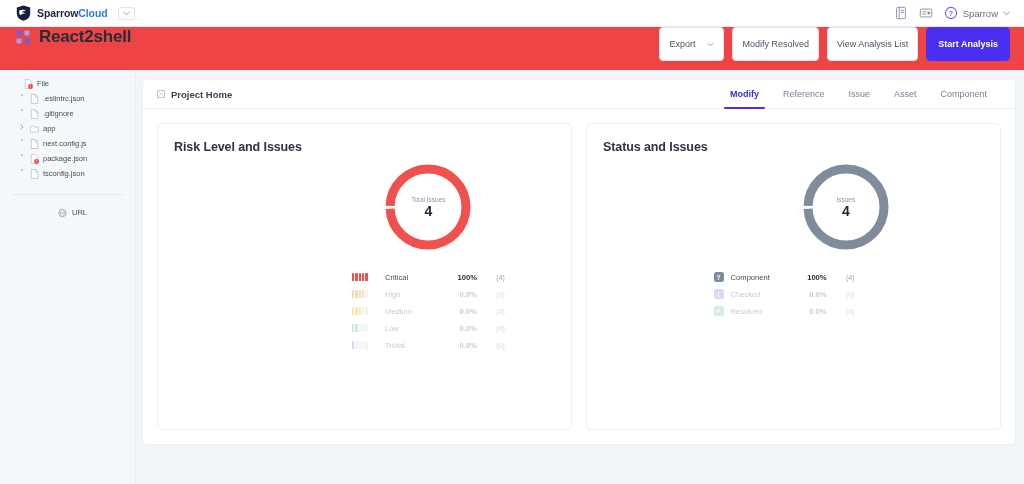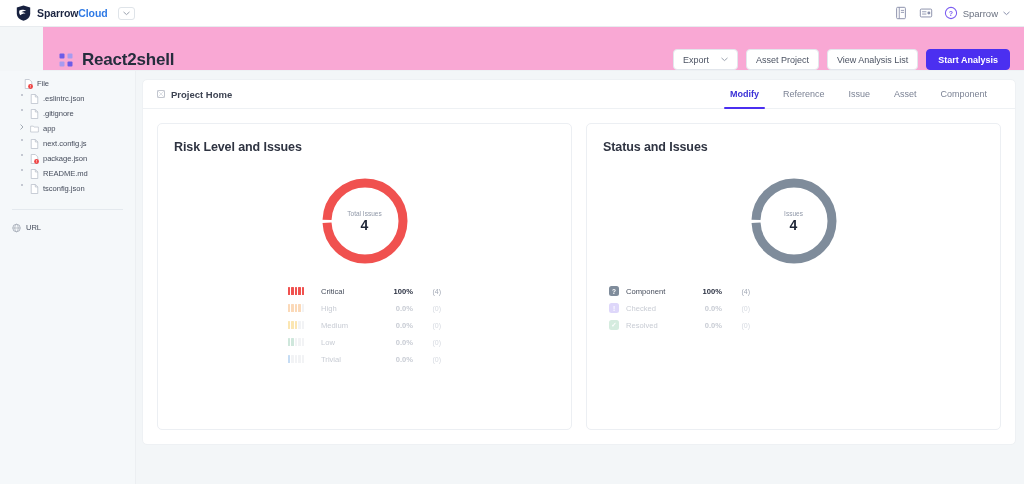--- a/index.html
+++ b/index.html
@@ -27,31 +27,30 @@
     display: flex; align-items: center; justify-content: center;
     margin-left: 4px; background: #fff;
   }
   .topbar-right { margin-left: auto; display: flex; align-items: center; gap: 11px; }
   .tb-icon { width: 14px; height: 14px; display: block; color: #8a90ab; }
   .user-wrap { display: flex; align-items: center; gap: 5px; }
   .user-name { font-size: 9.5px; color: #6a7180; }
 
   
   .titlerow {
-    height: 44px; background: #f9a8d4;
-    display: flex; align-items: flex-end; padding: 0 14px 0 16px;
+    height: 44px; background: #ef4444;
+    display: flex; align-items: flex-start; padding: 0 14px 0 16px;
     border-bottom: 1px solid #eef1f4;
-    margin-left: 43px;
   }
   .title-left { display: flex; align-items: center; gap: 9px; }
   .grid-icon { width: 14px; height: 14px; display: block; }
   .page-title { font-size: 17px; font-weight: bold; color: #262d3d; letter-spacing: -.2px; }
   .btns { margin-left: auto; display: flex; align-items: center; gap: 8px; }
   .btn {
-    height: 21px; border: 1px solid #e2e6ec; background: #fff; border-radius: 4px;
+    height: 34px; border: 1px solid #e2e6ec; background: #fff; border-radius: 4px;
     font-size: 9px; color: #4c5363; padding: 0 9px;
     display: flex; align-items: center; gap: 12px;
     font-family: "Liberation Sans", sans-serif; cursor: pointer; white-space: nowrap;
   }
   .btn.primary {
     background: #4b2ff0; border-color: #4b2ff0; color: #fff; font-weight: bold;
     padding: 0 11px;
   }
 
   
@@ -65,21 +64,21 @@
   .tree-row {
     display: flex; align-items: flex-start; height: 15px;
     padding-left: 12px; font-size: 7.6px; color: #4a5160; gap: 4px;
   }
   .tree-row.child { padding-left: 18px; }
   .tw { width: 8px; flex-shrink: 0; display: flex; align-items: center; justify-content: center; color: #9aa1ad; font-size: 6px; }
   .dot { width: 2px; height: 2px; background: #b3b9c4; border-radius: 50%; }
   .ficon { width: 9px; height: 10px; flex-shrink: 0; display: block; position: relative; }
   .tree-label { font-size: 7.6px; color: #464d5c; letter-spacing: -.05px; }
   .sb-divider { height: 1px; background: #e4e9ee; margin: 10px 12px 0 12px; }
-  .url-row { display: flex; align-items: center; gap: 5px; padding-left: 12px; height: 15px; margin-top: 10px; }
+  .url-row { display: flex; align-items: center; gap: 5px; padding-left: 12px; height: 15px; margin-top: 10px; margin-left: 46px; }
 
   
   .content { flex: 1; padding: 8px 8px 0 6px; min-width: 0; }
   .panel {
     background: #fff; border-radius: 5px; height: 366px;
     border: 1px solid #eef1f4; display: flex; flex-direction: column;
   }
   .panel-head {
     height: 29px; display: flex; align-items: center;
     padding: 0 16px 0 14px; border-bottom: 1px solid #eef1f4;
@@ -96,21 +95,21 @@
   .tab.active { color: #3a2fd6; font-weight: bold; }
   .tab.active::after {
     content: ""; position: absolute; left: 6px; right: 6px; bottom: 0;
     height: 2px; background: #4b2ff0; border-radius: 1px;
   }
 
   .cards { flex: 1; display: flex; gap: 14px; padding: 14px; }
   .card {
     flex: 1; border: 1px solid #eceff3; border-radius: 5px;
     background: #fff; padding: 16px 16px 0 16px; min-width: 0;
-    display: flex; flex-direction: column;
+    display: flex; flex-direction: row;
   }
   .card-title { font-size: 12.5px; font-weight: bold; color: #2f3442; letter-spacing: -.1px; }
 
   .chart-area { flex: 1; display: flex; flex-direction: column; align-items: center; padding-top: 20px; }
 
   .donut-wrap { position: relative; width: 94px; height: 94px; }
   .donut-center {
     position: absolute; inset: 0; display: flex; flex-direction: column;
     align-items: center; justify-content: center; gap: 1px;
   }
@@ -192,21 +191,21 @@
     </svg>
     <span class="page-title">React2shell</span>
   </div>
   <div class="btns">
     <button class="btn">
       <span>Export</span>
       <svg width="7" height="5" viewBox="0 0 7 5">
         <path d="M.8 1.2 L3.5 3.6 L6.2 1.2" stroke="#9aa1ad" stroke-width="1" fill="none" stroke-linecap="round"></path>
       </svg>
     </button>
-    <button class="btn">Asset Project</button>
+    <button class="btn">Modify Resolved</button>
     <button class="btn">View Analysis List</button>
     <button class="btn primary">Start Analysis</button>
   </div>
 </div>
 
 <div class="body">
 
   <div class="sidebar">
     <div class="tree-row">
       <span class="tw"></span>
@@ -268,30 +267,20 @@
           <span class="dot"></span>
         </span>
       <svg class="ficon" viewBox="0 0 11 12">
         <path d="M1.5.5h5l3 3v8h-8z" fill="#fff" stroke="#b6bcc7" stroke-width=".9"></path>
         <circle cx="8" cy="9" r="3" fill="#ef4444"></circle>
         <text x="8" y="10.6" font-size="4.4" fill="#fff" text-anchor="middle" font-family="Liberation Sans, sans-serif" font-weight="bold">!</text>
       </svg>
       <span class="tree-label">package.json</span>
     </div>
 
-    <div class="tree-row child">
-      <span class="tw">
-          <span class="dot"></span>
-        </span>
-      <svg class="ficon" viewBox="0 0 11 12">
-        <path d="M1.5.5h5l3 3v8h-8z" fill="#fff" stroke="#b6bcc7" stroke-width=".9"></path>
-        <path d="M6.5.5v3h3" fill="none" stroke="#b6bcc7" stroke-width=".9"></path>
-      </svg>
-      <span class="tree-label">README.md</span>
-    </div>
 
     <div class="tree-row child">
       <span class="tw">
           <span class="dot"></span>
         </span>
       <svg class="ficon" viewBox="0 0 11 12">
         <path d="M1.5.5h5l3 3v8h-8z" fill="#fff" stroke="#b6bcc7" stroke-width=".9"></path>
         <path d="M6.5.5v3h3" fill="none" stroke="#b6bcc7" stroke-width=".9"></path>
       </svg>
       <span class="tree-label">tsconfig.json</span>

